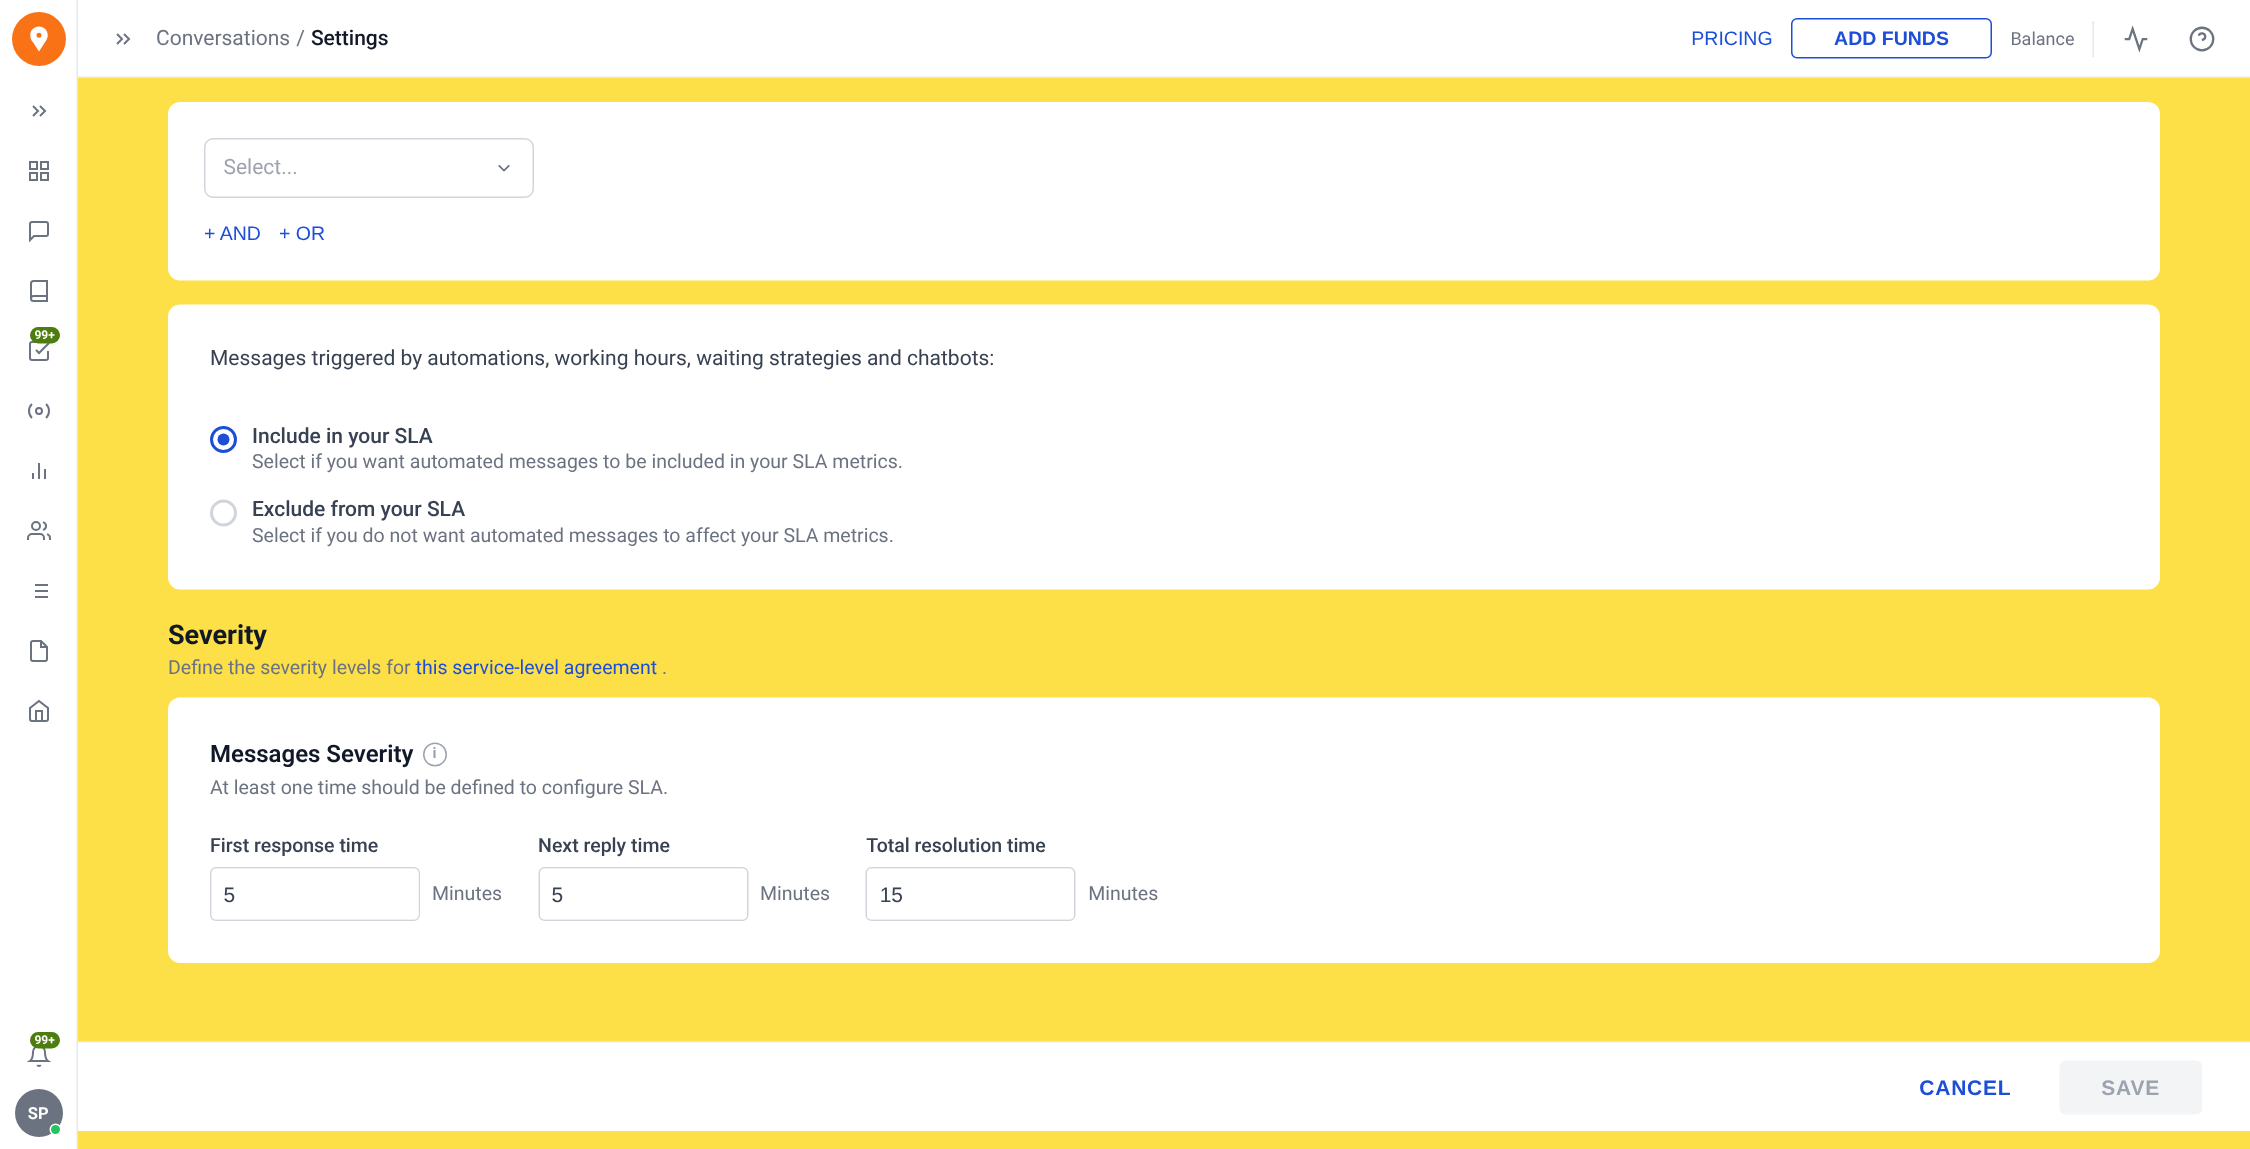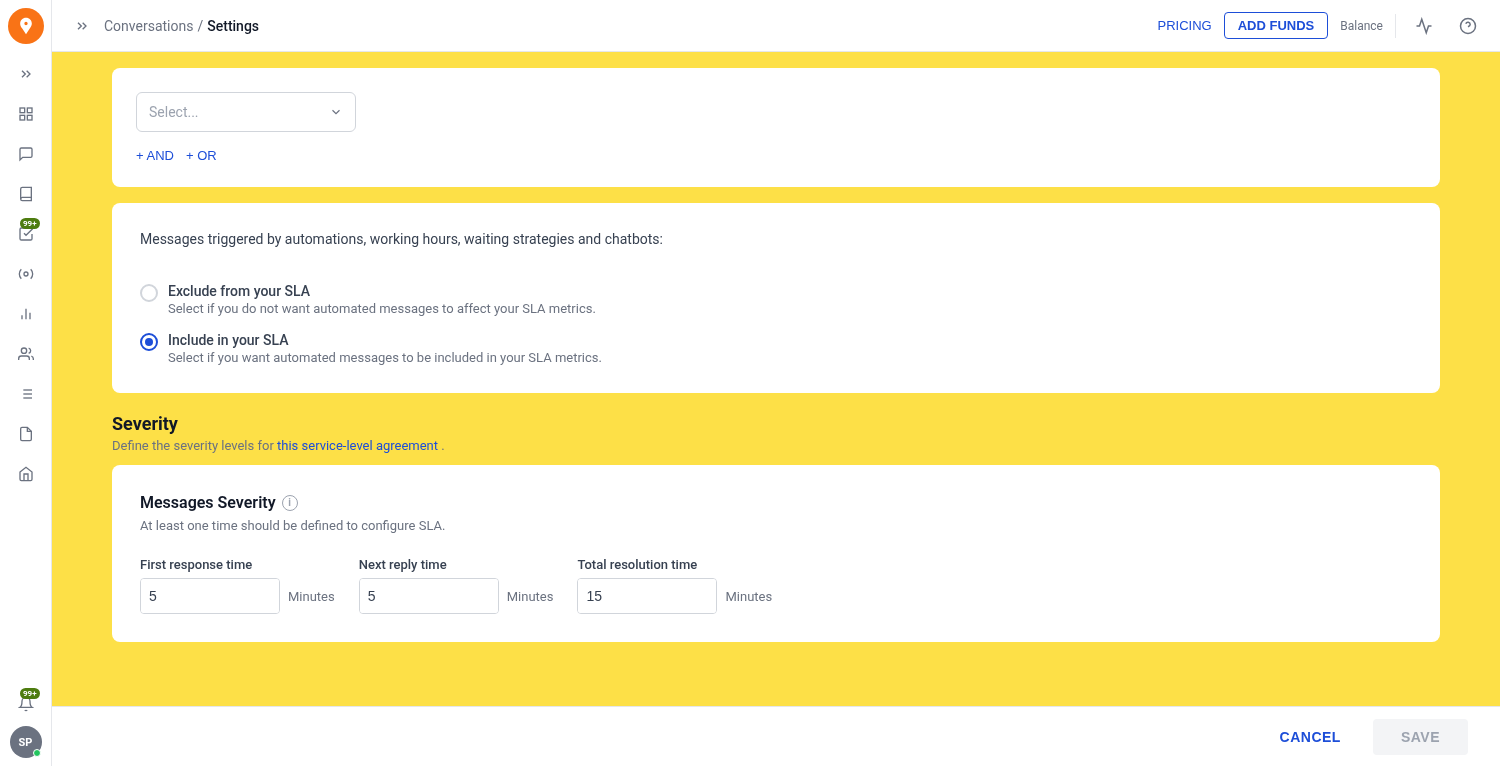--- a/index.html
+++ b/index.html
@@ -129,21 +129,21 @@
       font-weight: 500;
       cursor: pointer;
       margin-left: 43px;
     }
     .btn-add-funds {
       background: none;
       border: 1.5px solid #1d4ed8;
       color: #1d4ed8;
       font-size: 13px;
       font-weight: 600;
-      padding: 5px 13px;
+      padding: 5px 28px;
       border-radius: 4px;
       cursor: pointer;
     }
     .balance-text {
       font-size: 12px;
       color: #6b7280;
     }
     .header-divider {
       width: 1px;
       height: 24px;
@@ -341,21 +341,21 @@
       height: 100%;
     }
     .time-unit {
       font-size: 13px;
       color: #6b7280;
     }
 
     
     .footer {
       position: fixed;
-      bottom: 0;
+      bottom: 12px;
       left: 52px;
       right: 0;
       height: 60px;
       background: #fff;
       border-top: 1px solid #e5e7eb;
       display: flex;
       align-items: center;
       justify-content: flex-end;
       padding: 0 32px;
       gap: 12px;
@@ -544,37 +544,37 @@
       </div>
     </div>
 
     <div class="sla-section">
       <p class="sla-title">
         <span>Messages triggered by automations, working hours, waiting strategies and chatbots:</span>
       </p>
       <div class="radio-group">
 
         <div class="radio-option">
+          <div class="radio-circle checked">
+          </div>
+          <div>
+            <div class="radio-label">Include in your SLA</div>
+            <div class="radio-desc">Select if you want automated messages to be included in your SLA metrics.</div>
+          </div>
+        </div>
+
+        <div class="radio-option">
           <div class="radio-circle">
           </div>
           <div>
             <div class="radio-label">Exclude from your SLA</div>
             <div class="radio-desc">Select if you do not want automated messages to affect your SLA metrics.</div>
           </div>
         </div>
 
-        <div class="radio-option">
-          <div class="radio-circle checked">
-          </div>
-          <div>
-            <div class="radio-label">Include in your SLA</div>
-            <div class="radio-desc">Select if you want automated messages to be included in your SLA metrics.</div>
-          </div>
-        </div>
-
       </div>
     </div>
 
     <div class="severity-header">
       <div class="severity-title">Severity</div>
       <div class="severity-desc">
         <span>Define the severity levels for</span>
         <a href="#">this service-level agreement</a>
         <span>.</span>
       </div>

